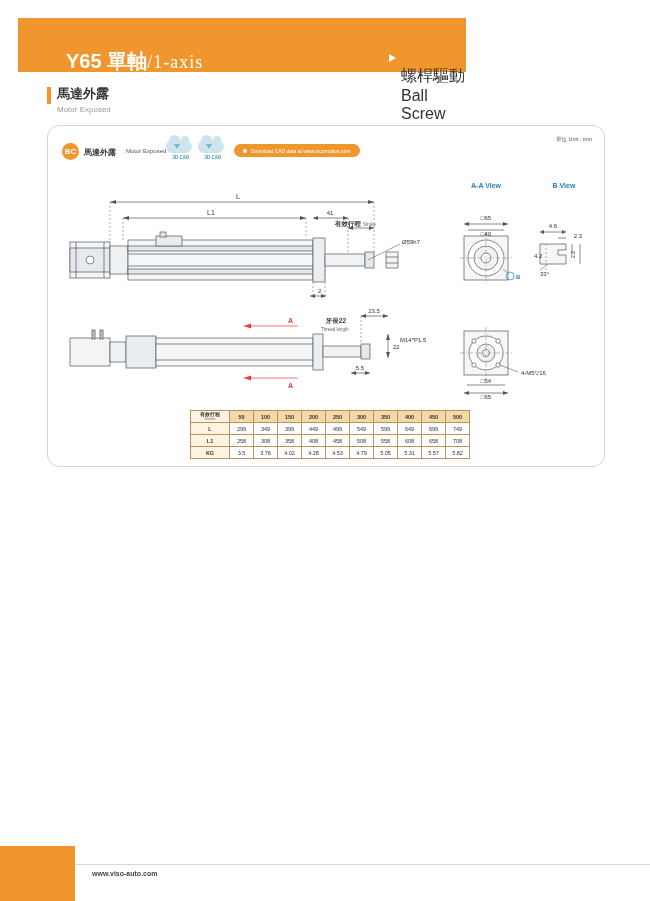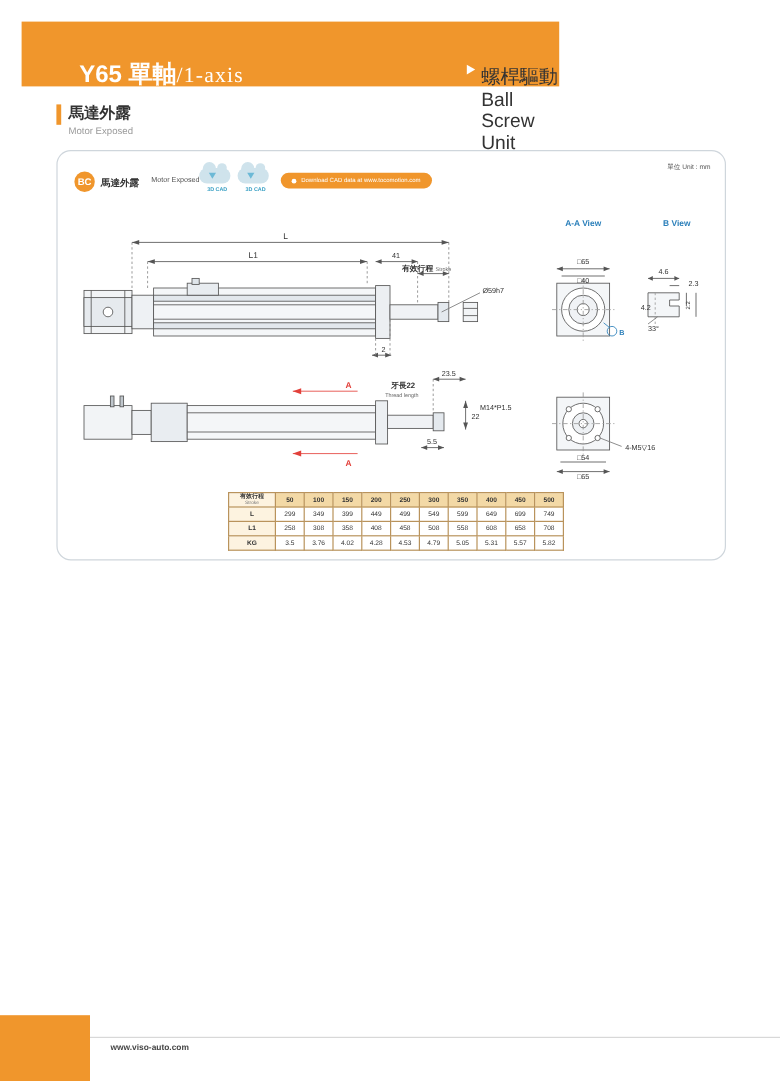--- a/index.html
+++ b/index.html
@@ -17,21 +17,21 @@
   }
   .header-title{
     position:absolute;left:48px;top:30px;
     font-size:20px;color:#ffffff;font-weight:bold;letter-spacing:0px;
   }
   .header-title .sub{font-weight:normal;font-size:18px;letter-spacing:1px;font-family:Liberation Serif, serif;}
   .play-tri{
     position:absolute;left:371px;top:36px;width:0;height:0;
     border-left:7px solid #ffffff;border-top:4.5px solid transparent;border-bottom:4.5px solid transparent;
   }
-  .hdr-txt-wrap{position:absolute;left:383px;top:36px;}
+  .hdr-txt-wrap{position:absolute;left:383px;top:48px;}
 
   
   .sec-bar{position:absolute;left:47px;top:87px;width:4px;height:17px;background:#f0962c;}
   .sec-zh{position:absolute;left:57px;top:85px;font-size:13px;font-weight:bold;color:#333;}
   .sec-en{position:absolute;left:57px;top:105px;font-size:8px;color:#9a9a9a;}
 
   
   .card{
     position:absolute;left:47px;top:125px;width:556px;height:340px;
     border:1px solid #cfd6dc;border-radius:12px;background:#fff;

